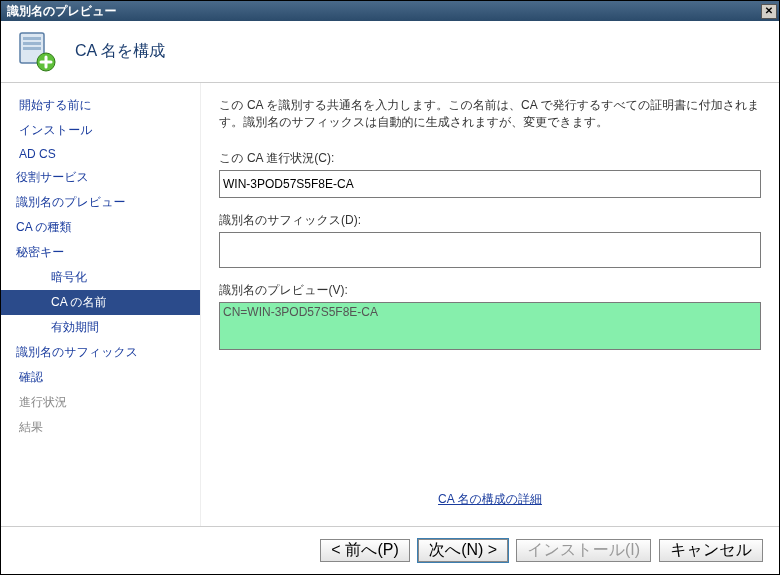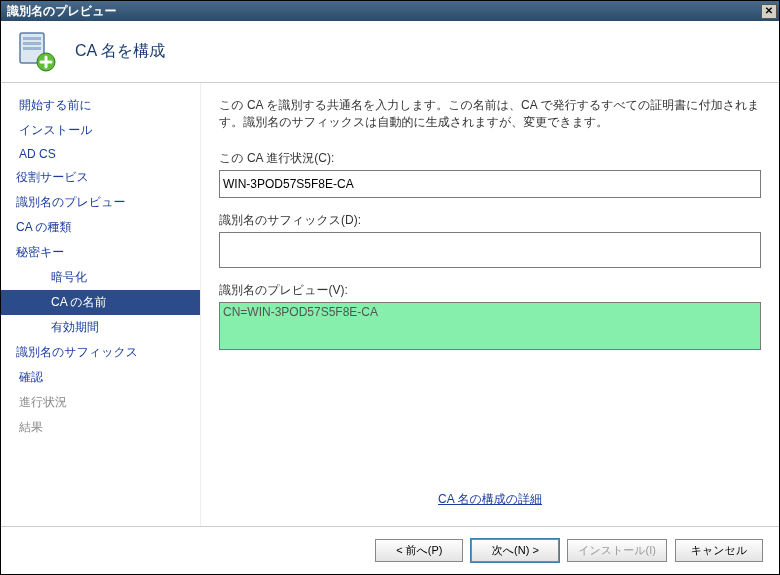--- a/index.html
+++ b/index.html
@@ -146,21 +146,21 @@
     padding-right: 16px;
     gap: 8px;
     background: #fff;
   }
   .btn {
     min-width: 88px;
     height: 23px;
     border: 1px solid #888;
     background: linear-gradient(#fefefe, #e4e4e4);
     font-family: inherit;
-    font-size: 11px;
+    font-size: 16px;
     padding: 0 10px;
     color: #000;
   }
   .btn:disabled {
     color: #999;
   }
   .btn-default {
     outline: 1px solid #3c7fb1;
   }
 </style>

